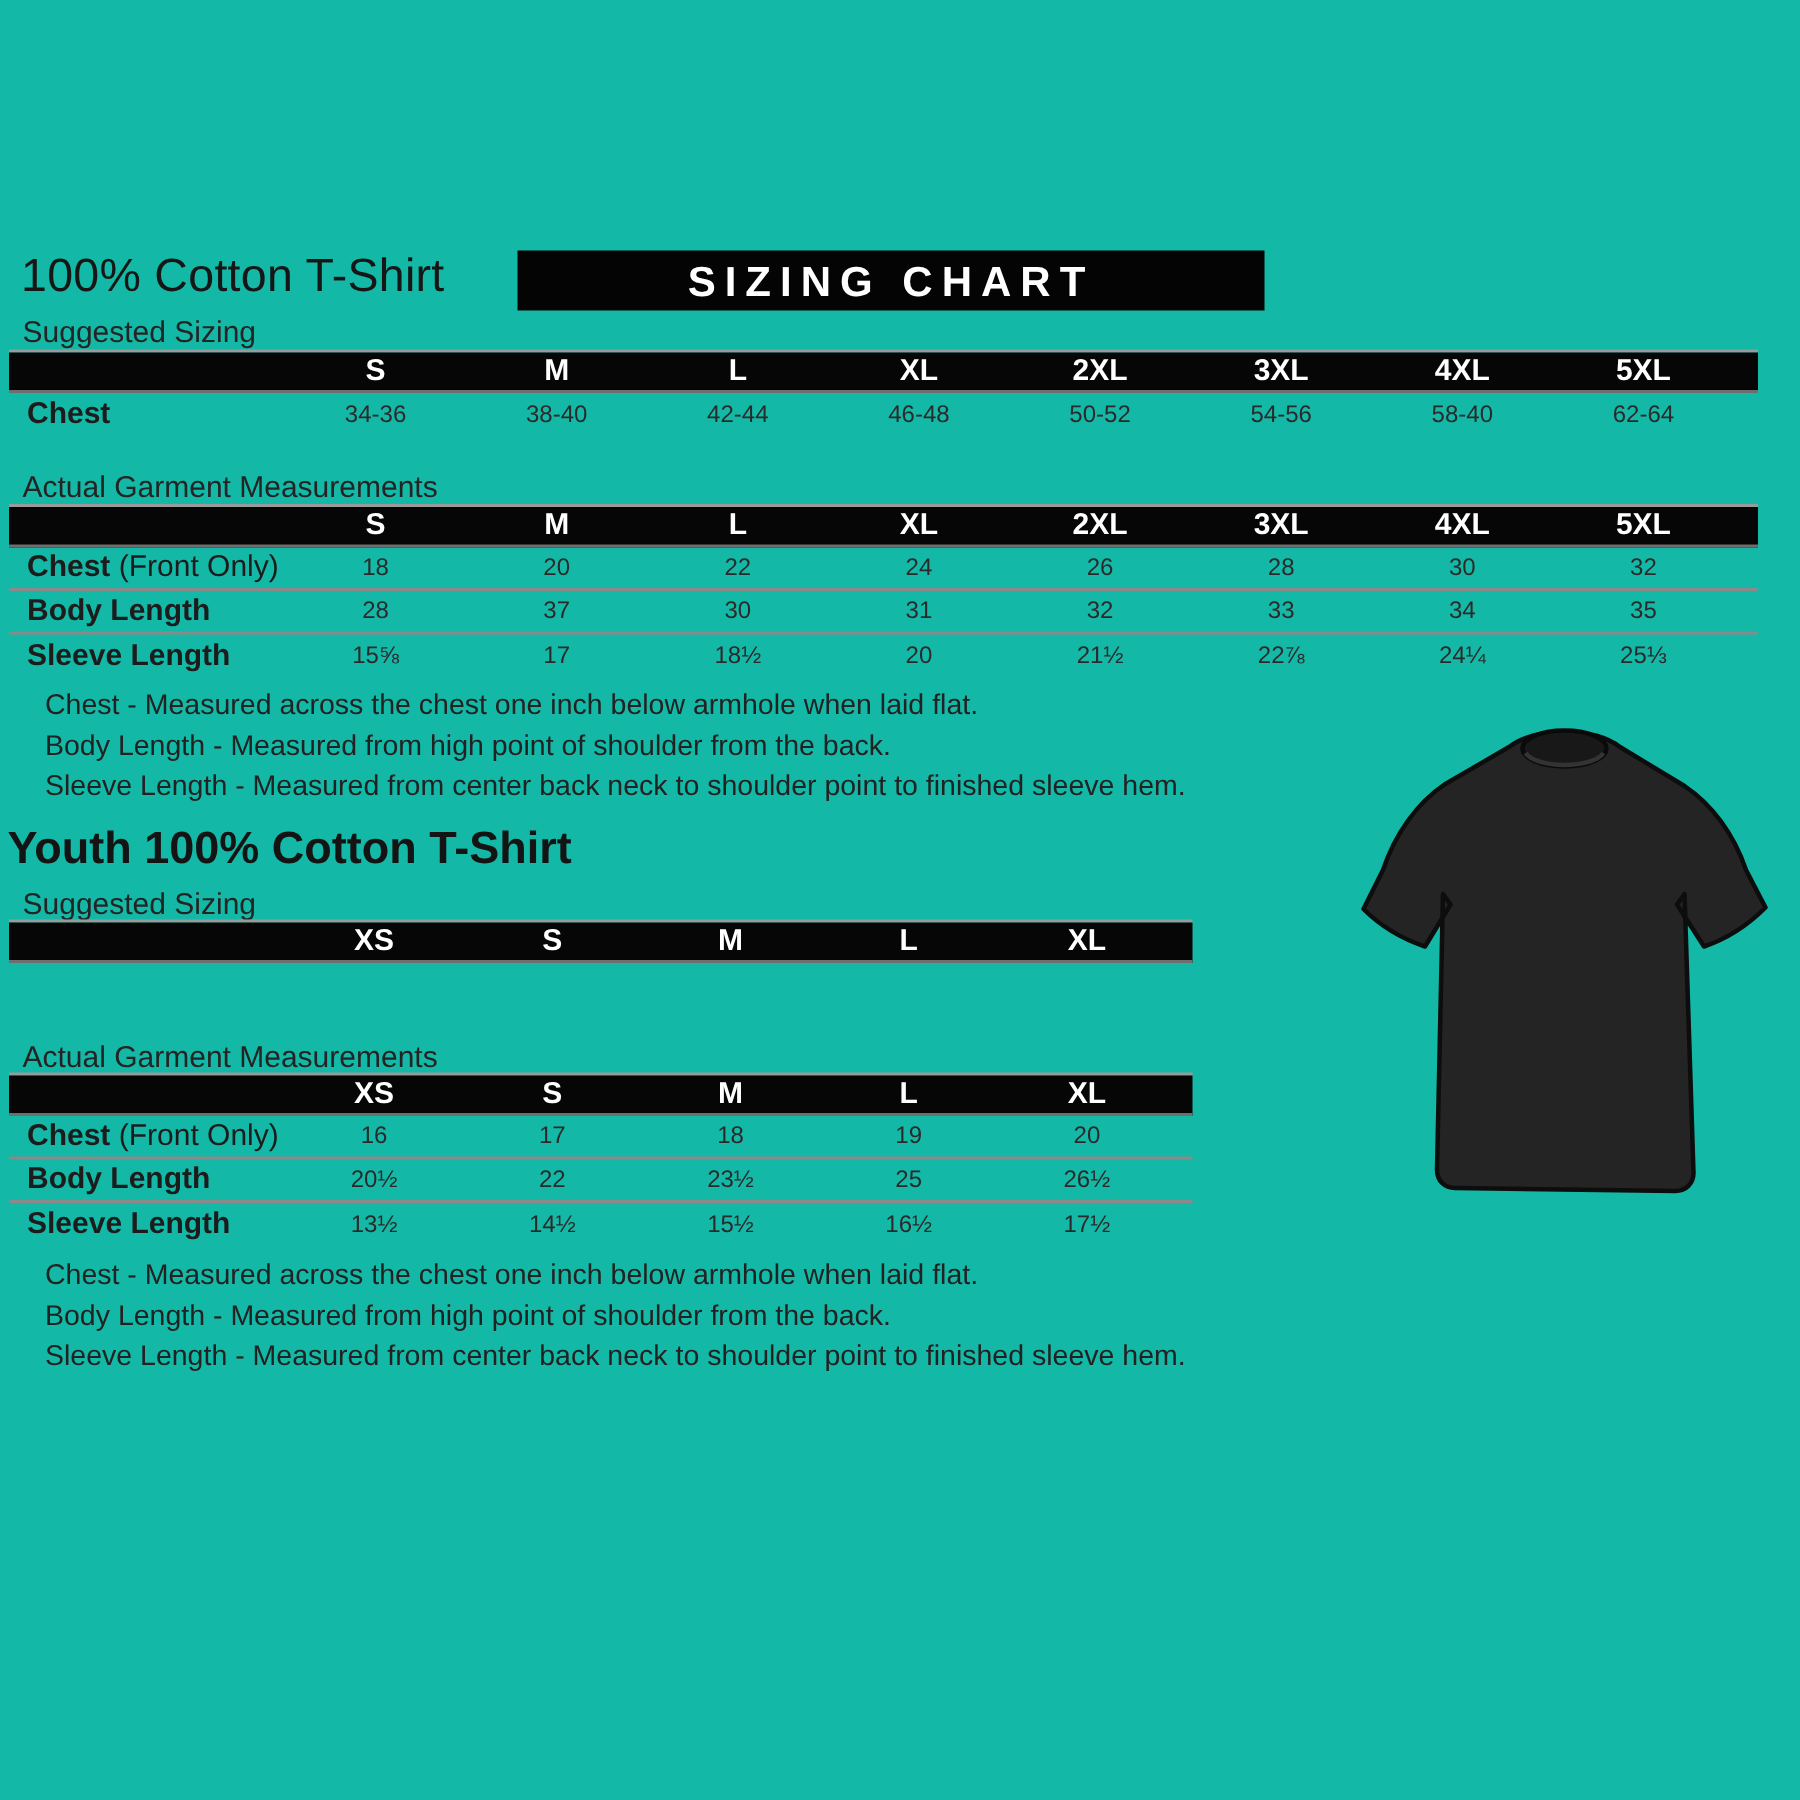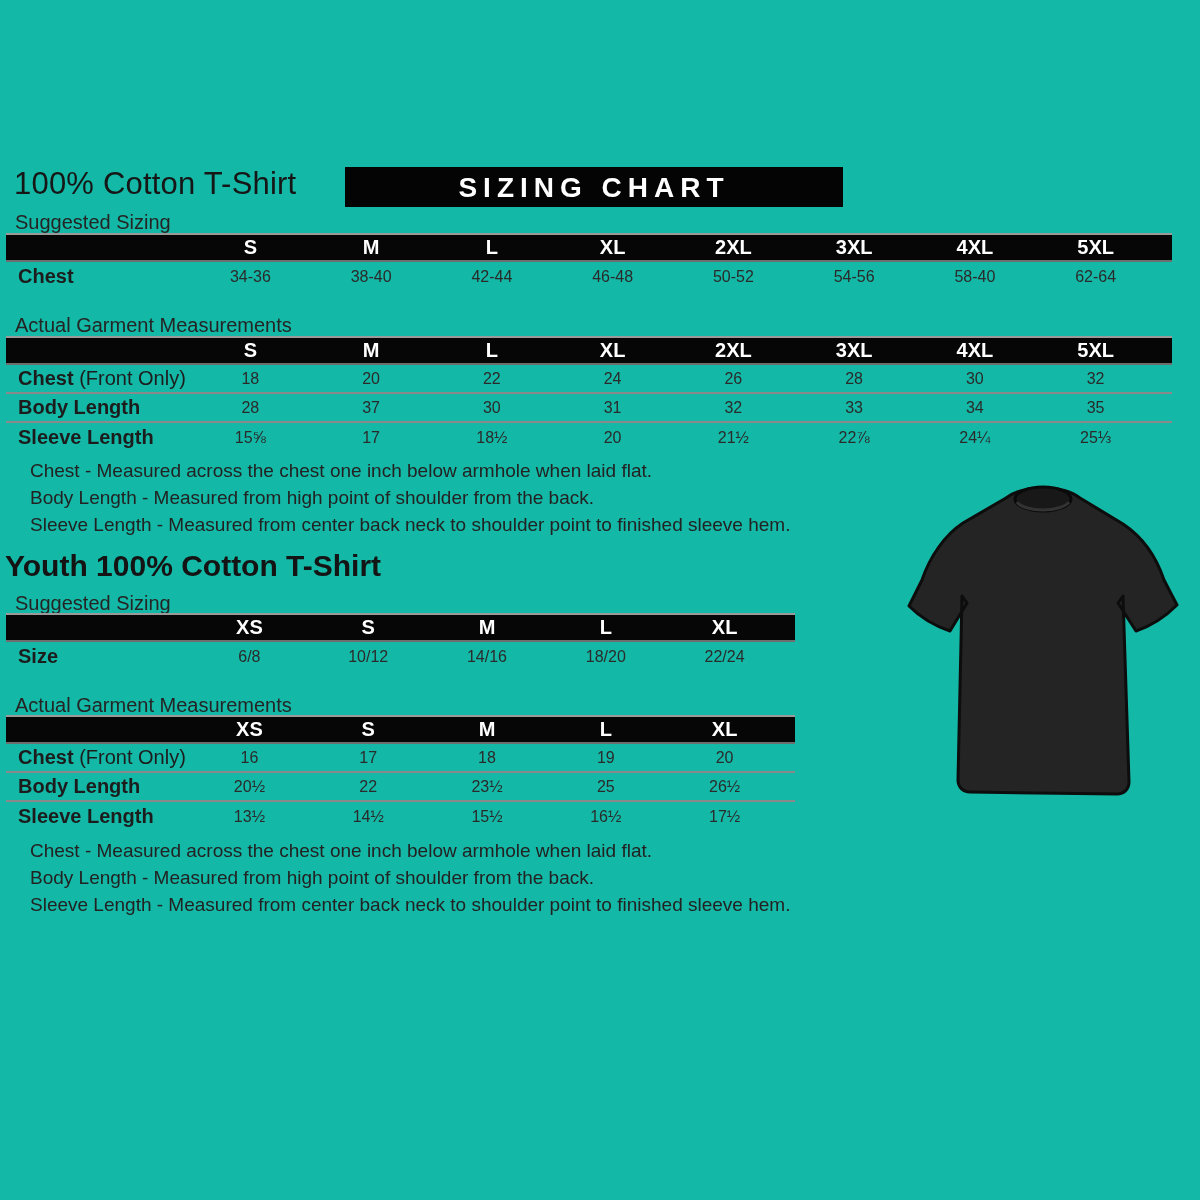--- a/index.html
+++ b/index.html
@@ -136,28 +136,20 @@
   <div class="section-label" style="top:592px;">Suggested Sizing</div>
 
   <div class="sz-table youth-w" style="top:613px;">
     <div class="thead" style="padding-right:11px;">
       <div class="lcell"></div>
       <div class="hcell">XS</div>
       <div class="hcell">S</div>
       <div class="hcell">M</div>
       <div class="hcell">L</div>
       <div class="hcell">XL</div>
-    </div>
-    <div class="trow" style="padding-right:11px;">
-      <div class="lcell bold">Size</div>
-      <div class="cell">6/8</div>
-      <div class="cell">10/12</div>
-      <div class="cell">14/16</div>
-      <div class="cell">18/20</div>
-      <div class="cell">22/24</div>
     </div>
   </div>
 
   <div class="section-label" style="top:694px;">Actual Garment Measurements</div>
 
   <div class="sz-table youth-w" style="top:715px;">
     <div class="thead" style="padding-right:11px;">
       <div class="lcell"></div>
       <div class="hcell">XS</div>
       <div class="hcell">S</div>

